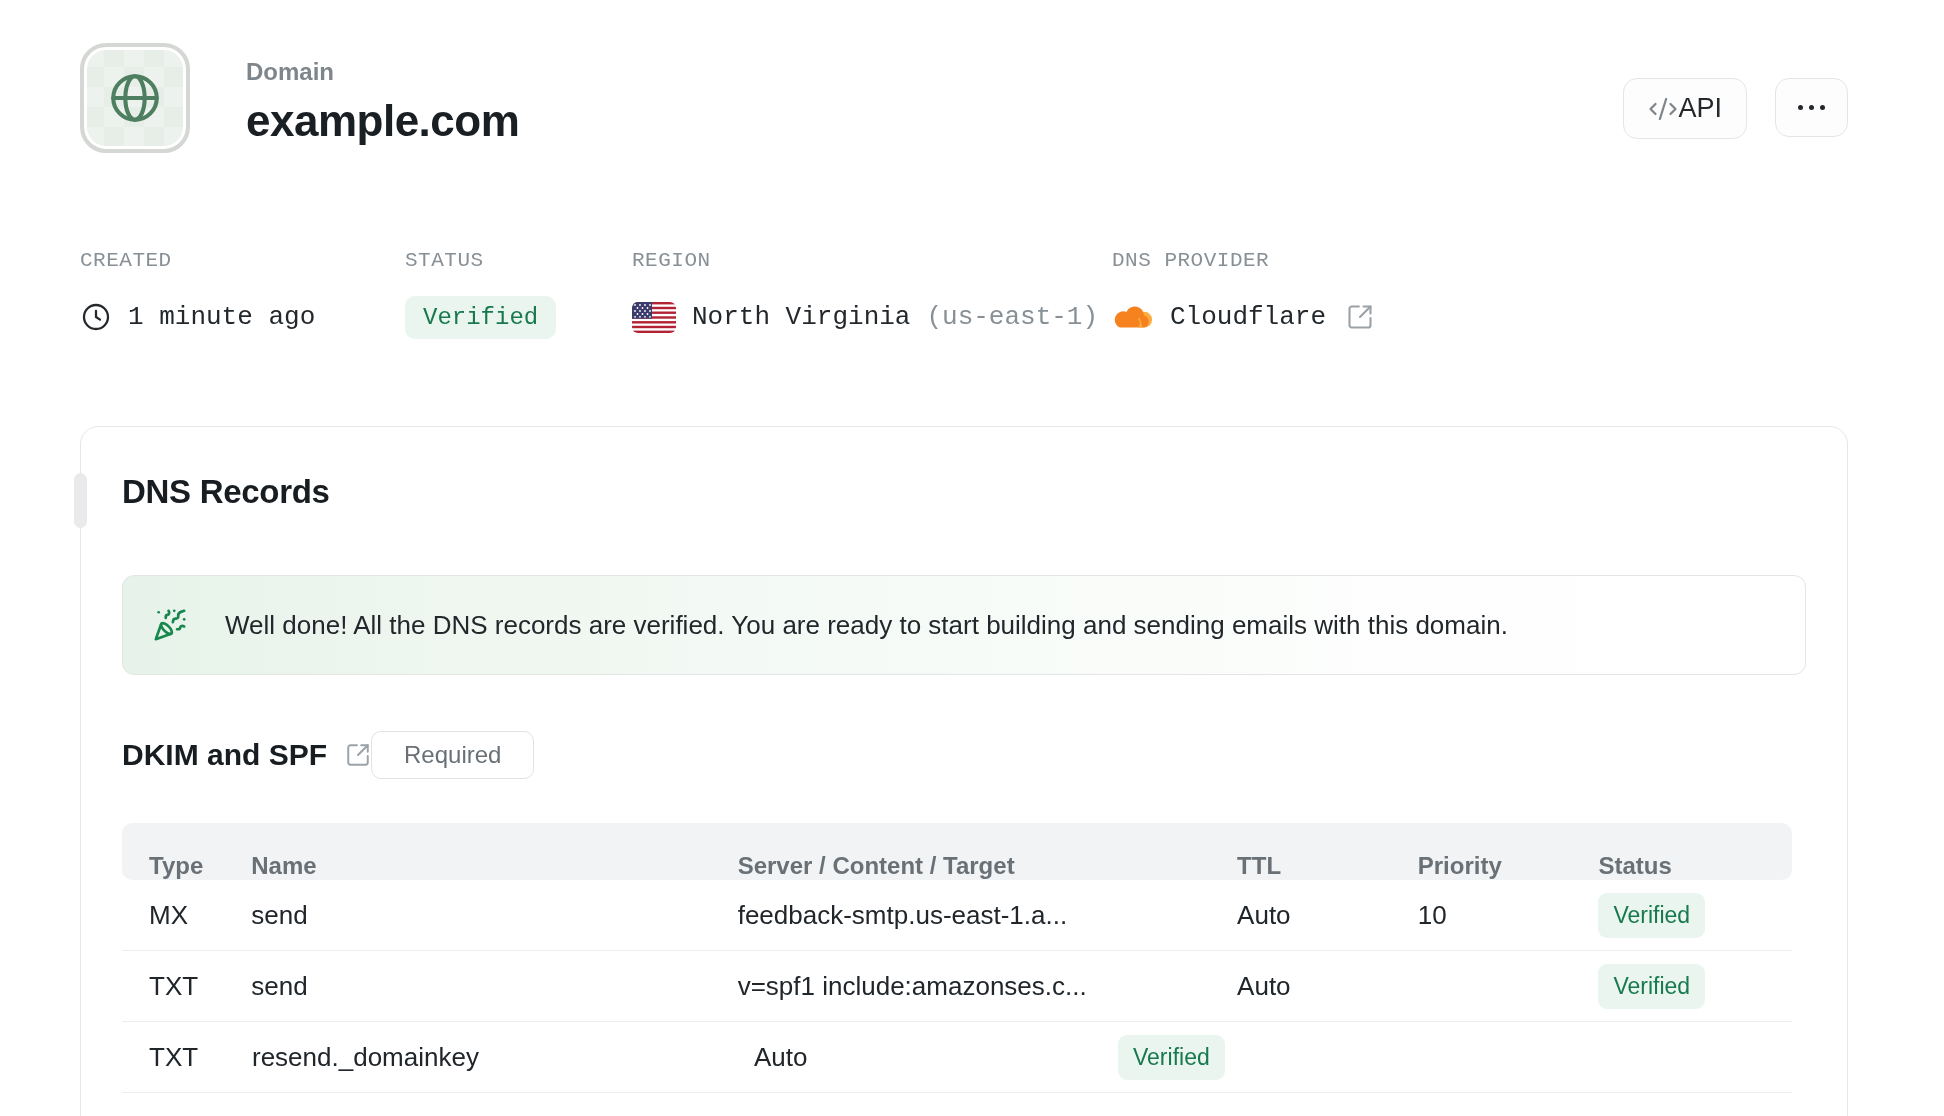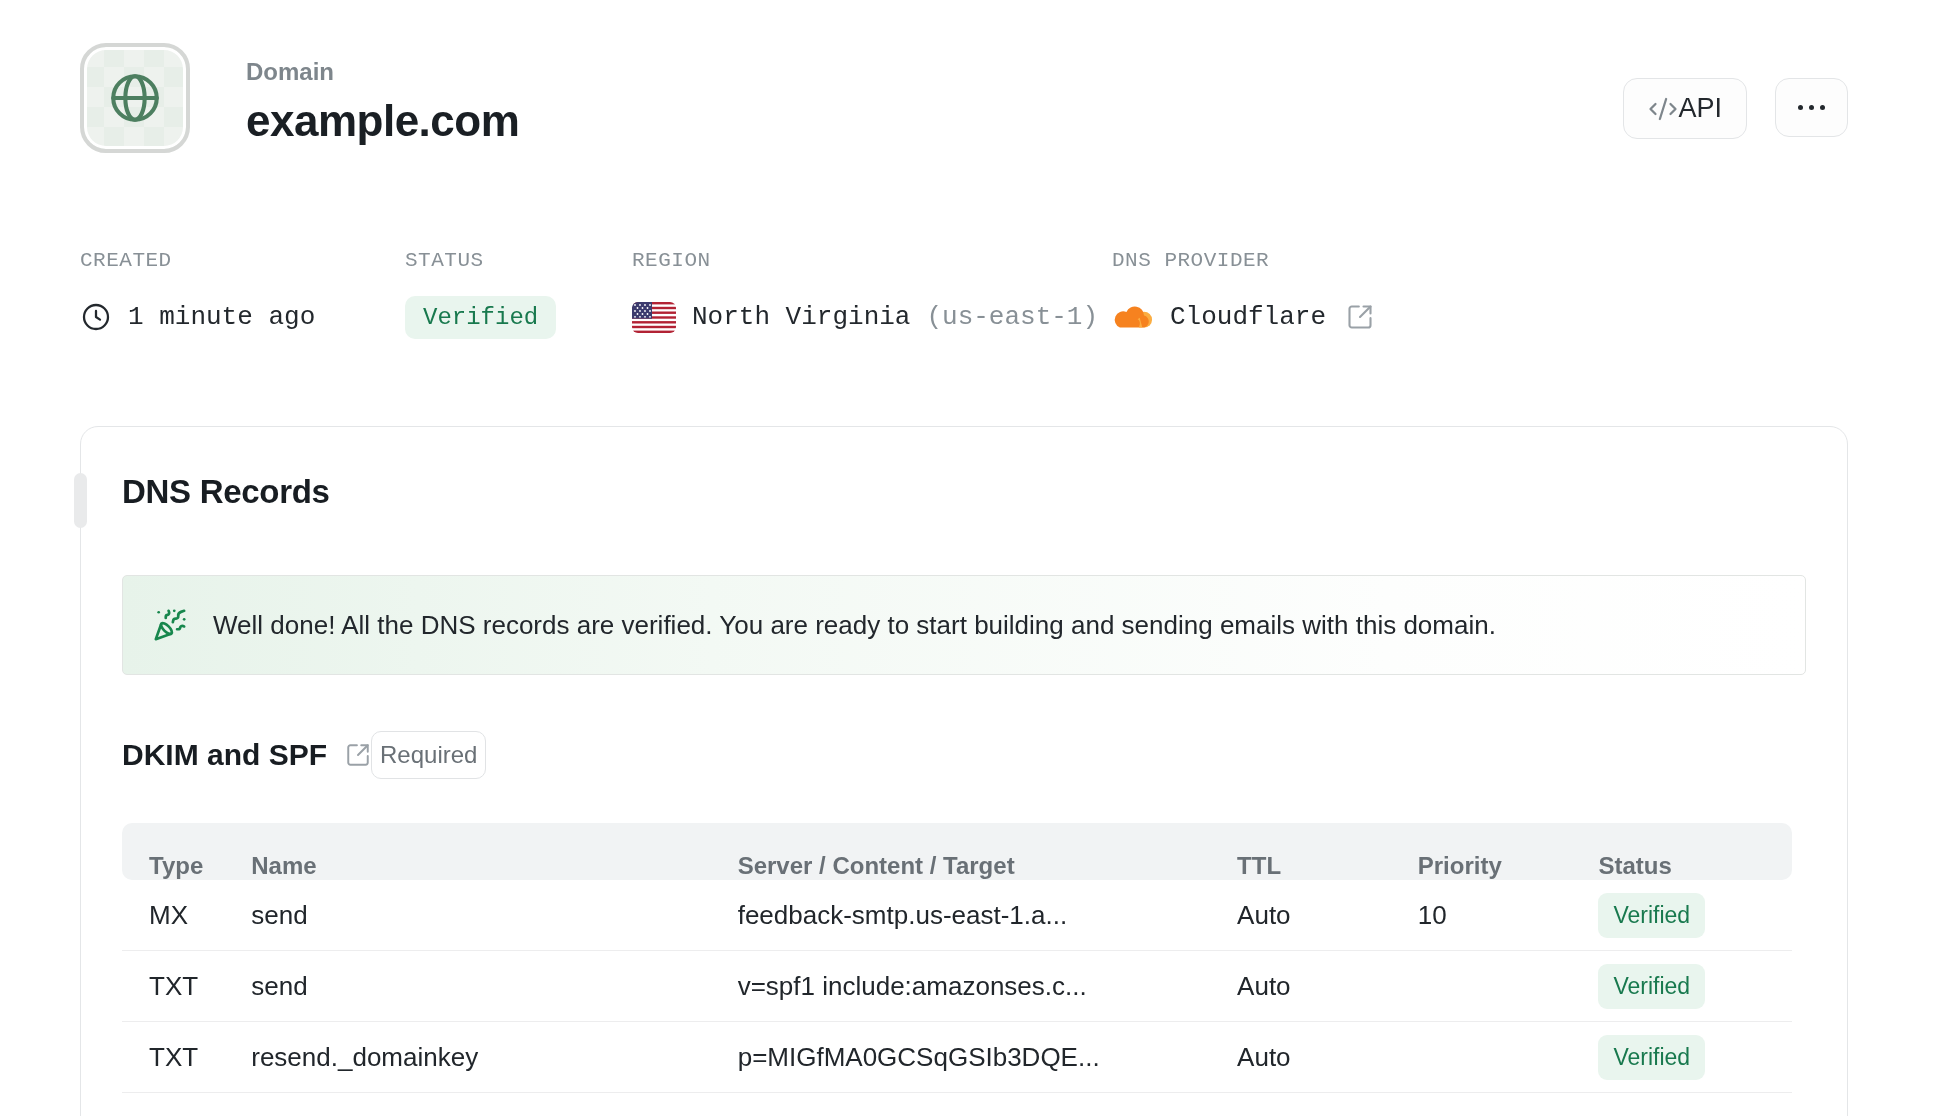--- a/index.html
+++ b/index.html
@@ -82,35 +82,35 @@
   .card-scroll-pill {
     position: absolute; left: -7px; top: 46px;
     width: 13px; height: 55px;
     background: #e9eaeb; border-radius: 7px;
   }
   .card-title { font-size: 33px; font-weight: 700; color: #181d22; letter-spacing: -0.3px; }
 
   .banner {
     margin-top: 64px;
     border: 1px solid #e2e5e3;
-    border-radius: 5px;
+    border-radius: 12px;
     background: linear-gradient(90deg, #e7f3ea 0%, #f3f9f4 35%, #fdfefd 75%, #ffffff 100%);
-    display: flex; align-items: center; gap: 26px;
+    display: flex; align-items: center; gap: 38px;
     padding: 32px 30px;
   }
   .banner .icon { color: #17874d; display: inline-flex; flex: 0 0 auto; }
   .banner-text { font-size: 26px; color: #22272c; }
 
   .section-head { margin-top: 56px; display: flex; align-items: center; }
   .section-title { font-size: 30px; font-weight: 700; color: #181d22; display: flex; align-items: center; gap: 16px; }
   .section-title .ext-link { margin-left: 2px; }
   .badge-required {
     border: 1.5px solid #e1e3e5; border-radius: 10px;
     font-size: 24px; color: #697076;
-    padding: 9px 8px; background: #fff;
+    padding: 9px 32px; background: #fff;
   }
 
   
   .table { margin-top: 44px; width: 1670px; }
   .thead {
     display: flex; align-items: flex-end;
     background: #f1f3f4; border-radius: 10px;
     height: 57px;
     font-size: 24px; font-weight: 600; color: #697076;
   }
@@ -313,21 +313,20 @@
         <div class="c-name">send</div>
         <div class="c-content">v=spf1 include:amazonses.c...</div>
         <div class="c-ttl">Auto</div>
         <div class="c-priority"></div>
         <div class="c-status"><span class="cell-badge">Verified</span></div>
       </div>
 
       <div class="trow">
         <div class="c-type">TXT</div>
         <div class="c-name">resend._domainkey</div>
-        <div class="c-content">p=MIGfMA0GCSqGSIb3DQE...</div>
         <div class="c-ttl">Auto</div>
         <div class="c-priority"></div>
         <div class="c-status"><span class="cell-badge">Verified</span></div>
       </div>
     </div>
   </div>
 
 </div>
 
 </body></html>

